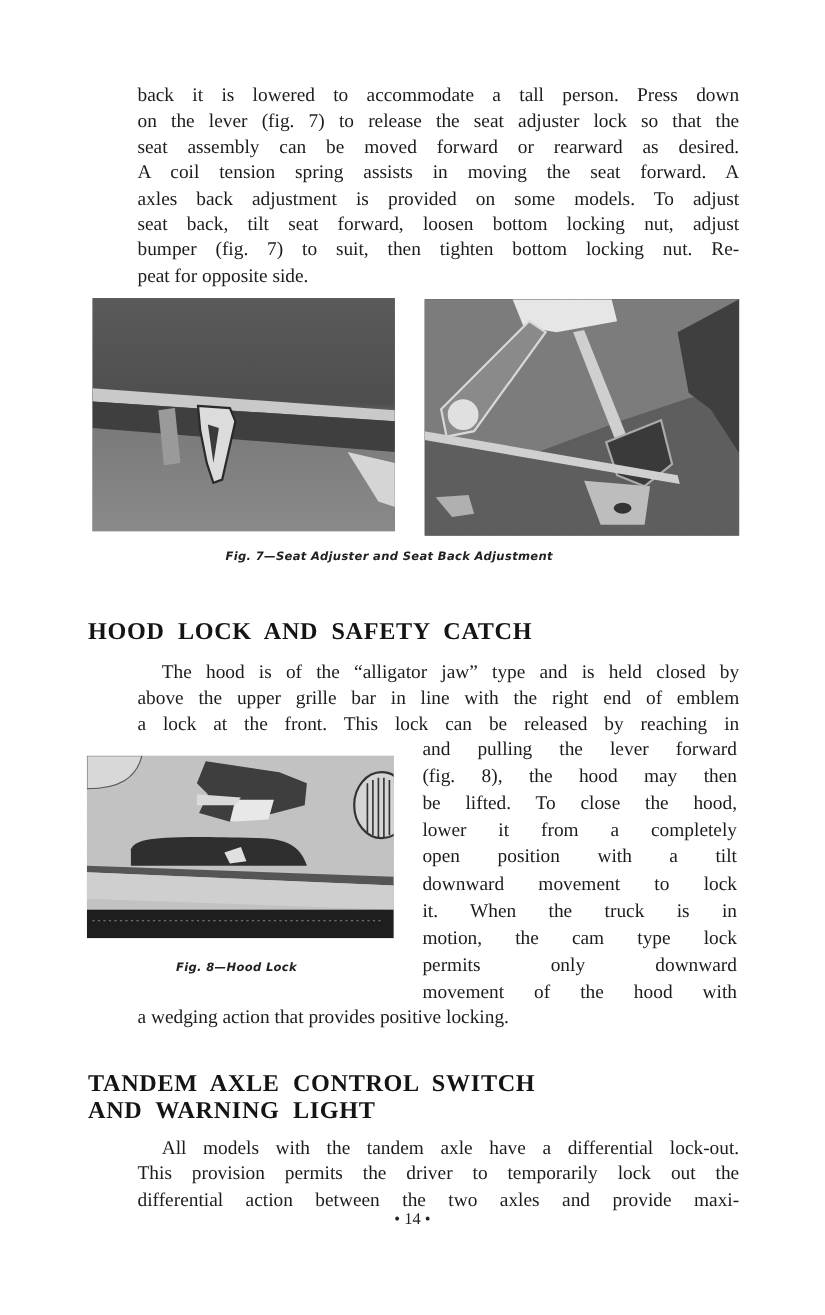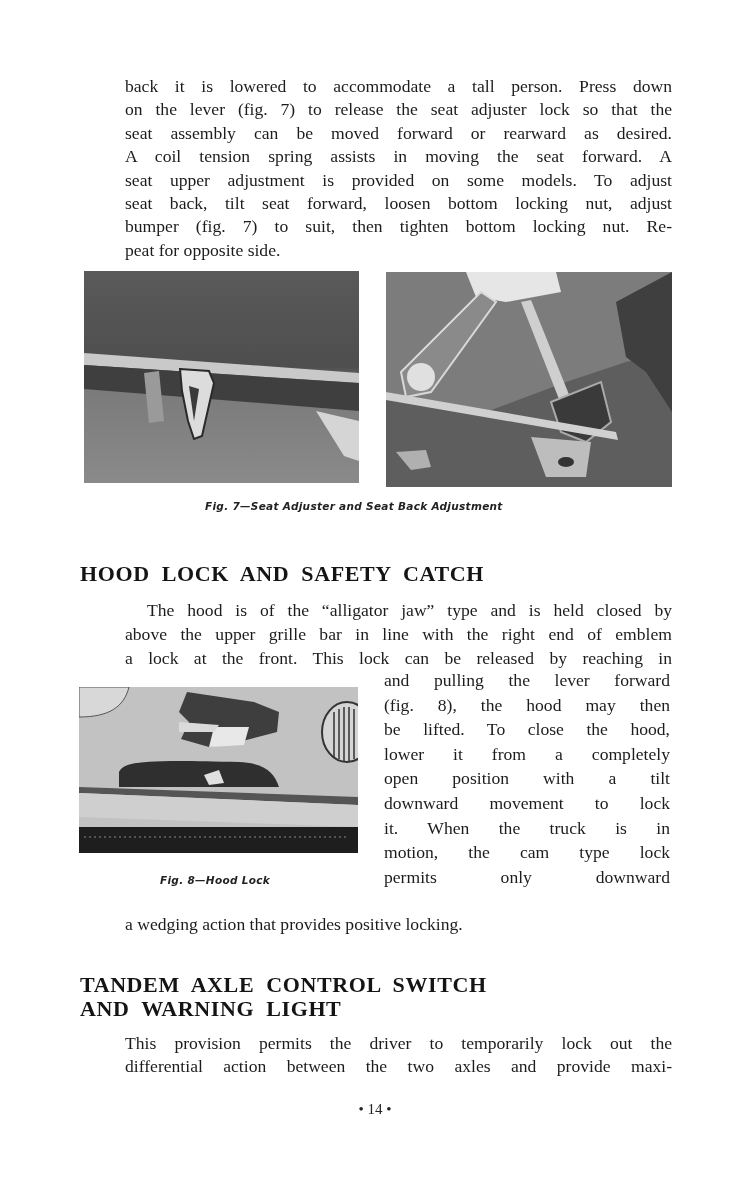--- a/index.html
+++ b/index.html
@@ -39,21 +39,21 @@
     font-family:"Liberation Serif","DejaVu Serif",serif; font-size:15px; color:#222; }
 </style>
 </head>
 <body>
 
 <div class="p" style="top:75px;">
   <span class="line">back it is lowered to accommodate a tall person. Press down</span>
   <span class="line">on the lever (fig. 7) to release the seat adjuster lock so that the</span>
   <span class="line">seat assembly can be moved forward or rearward as desired.</span>
   <span class="line">A coil tension spring assists in moving the seat forward. A</span>
-  <span class="line">seat upper adjustment is provided on some models. To adjust</span>
+  <span class="line">axles back adjustment is provided on some models. To adjust</span>
   <span class="line">seat back, tilt seat forward, loosen bottom locking nut, adjust</span>
   <span class="line">bumper (fig. 7) to suit, then tighten bottom locking nut. Re-</span>
   <span class="line last">peat for opposite side.</span>
 </div>
 
 <div class="photo" style="left:84px; top:271px; width:275px; height:212px; background-color:#6e6e6e;" title="Seat adjuster lever beneath seat rail">
   <svg viewBox="0 0 275 212" preserveAspectRatio="none">
     <defs>
       <linearGradient id="g7l" x1="0" y1="0" x2="0" y2="1">
         <stop offset="0" stop-color="#5a5a5a"></stop>
@@ -122,27 +122,29 @@
 <div class="col-right" style="top:668px;">
   <span class="line">and pulling the lever forward</span>
   <span class="line">(fig. 8), the hood may then</span>
   <span class="line">be lifted. To close the hood,</span>
   <span class="line">lower it from a completely</span>
   <span class="line">open position with a tilt</span>
   <span class="line">downward movement to lock</span>
   <span class="line">it. When the truck is in</span>
   <span class="line">motion, the cam type lock</span>
   <span class="line">permits only downward</span>
+  <span class="line">movement of the hood with</span>
 </div>
 
 <div class="p" style="top:913px;">
   <span class="line last">a wedging action that provides positive locking.</span>
 </div>
 
 <h2 style="top:973px;">TANDEM AXLE CONTROL SWITCH</h2>
 <h2 style="top:997px;">AND WARNING LIGHT</h2>
 
 <div class="p" style="top:1032px;">
+  <span class="line indent">All models with the tandem axle have a differential lock-out.</span>
   <span class="line">This provision permits the driver to temporarily lock out the</span>
   <span class="line">differential action between the two axles and provide maxi-</span>
 </div>
 
 <div class="page-num">• 14 •</div>
 
 </body></html>

